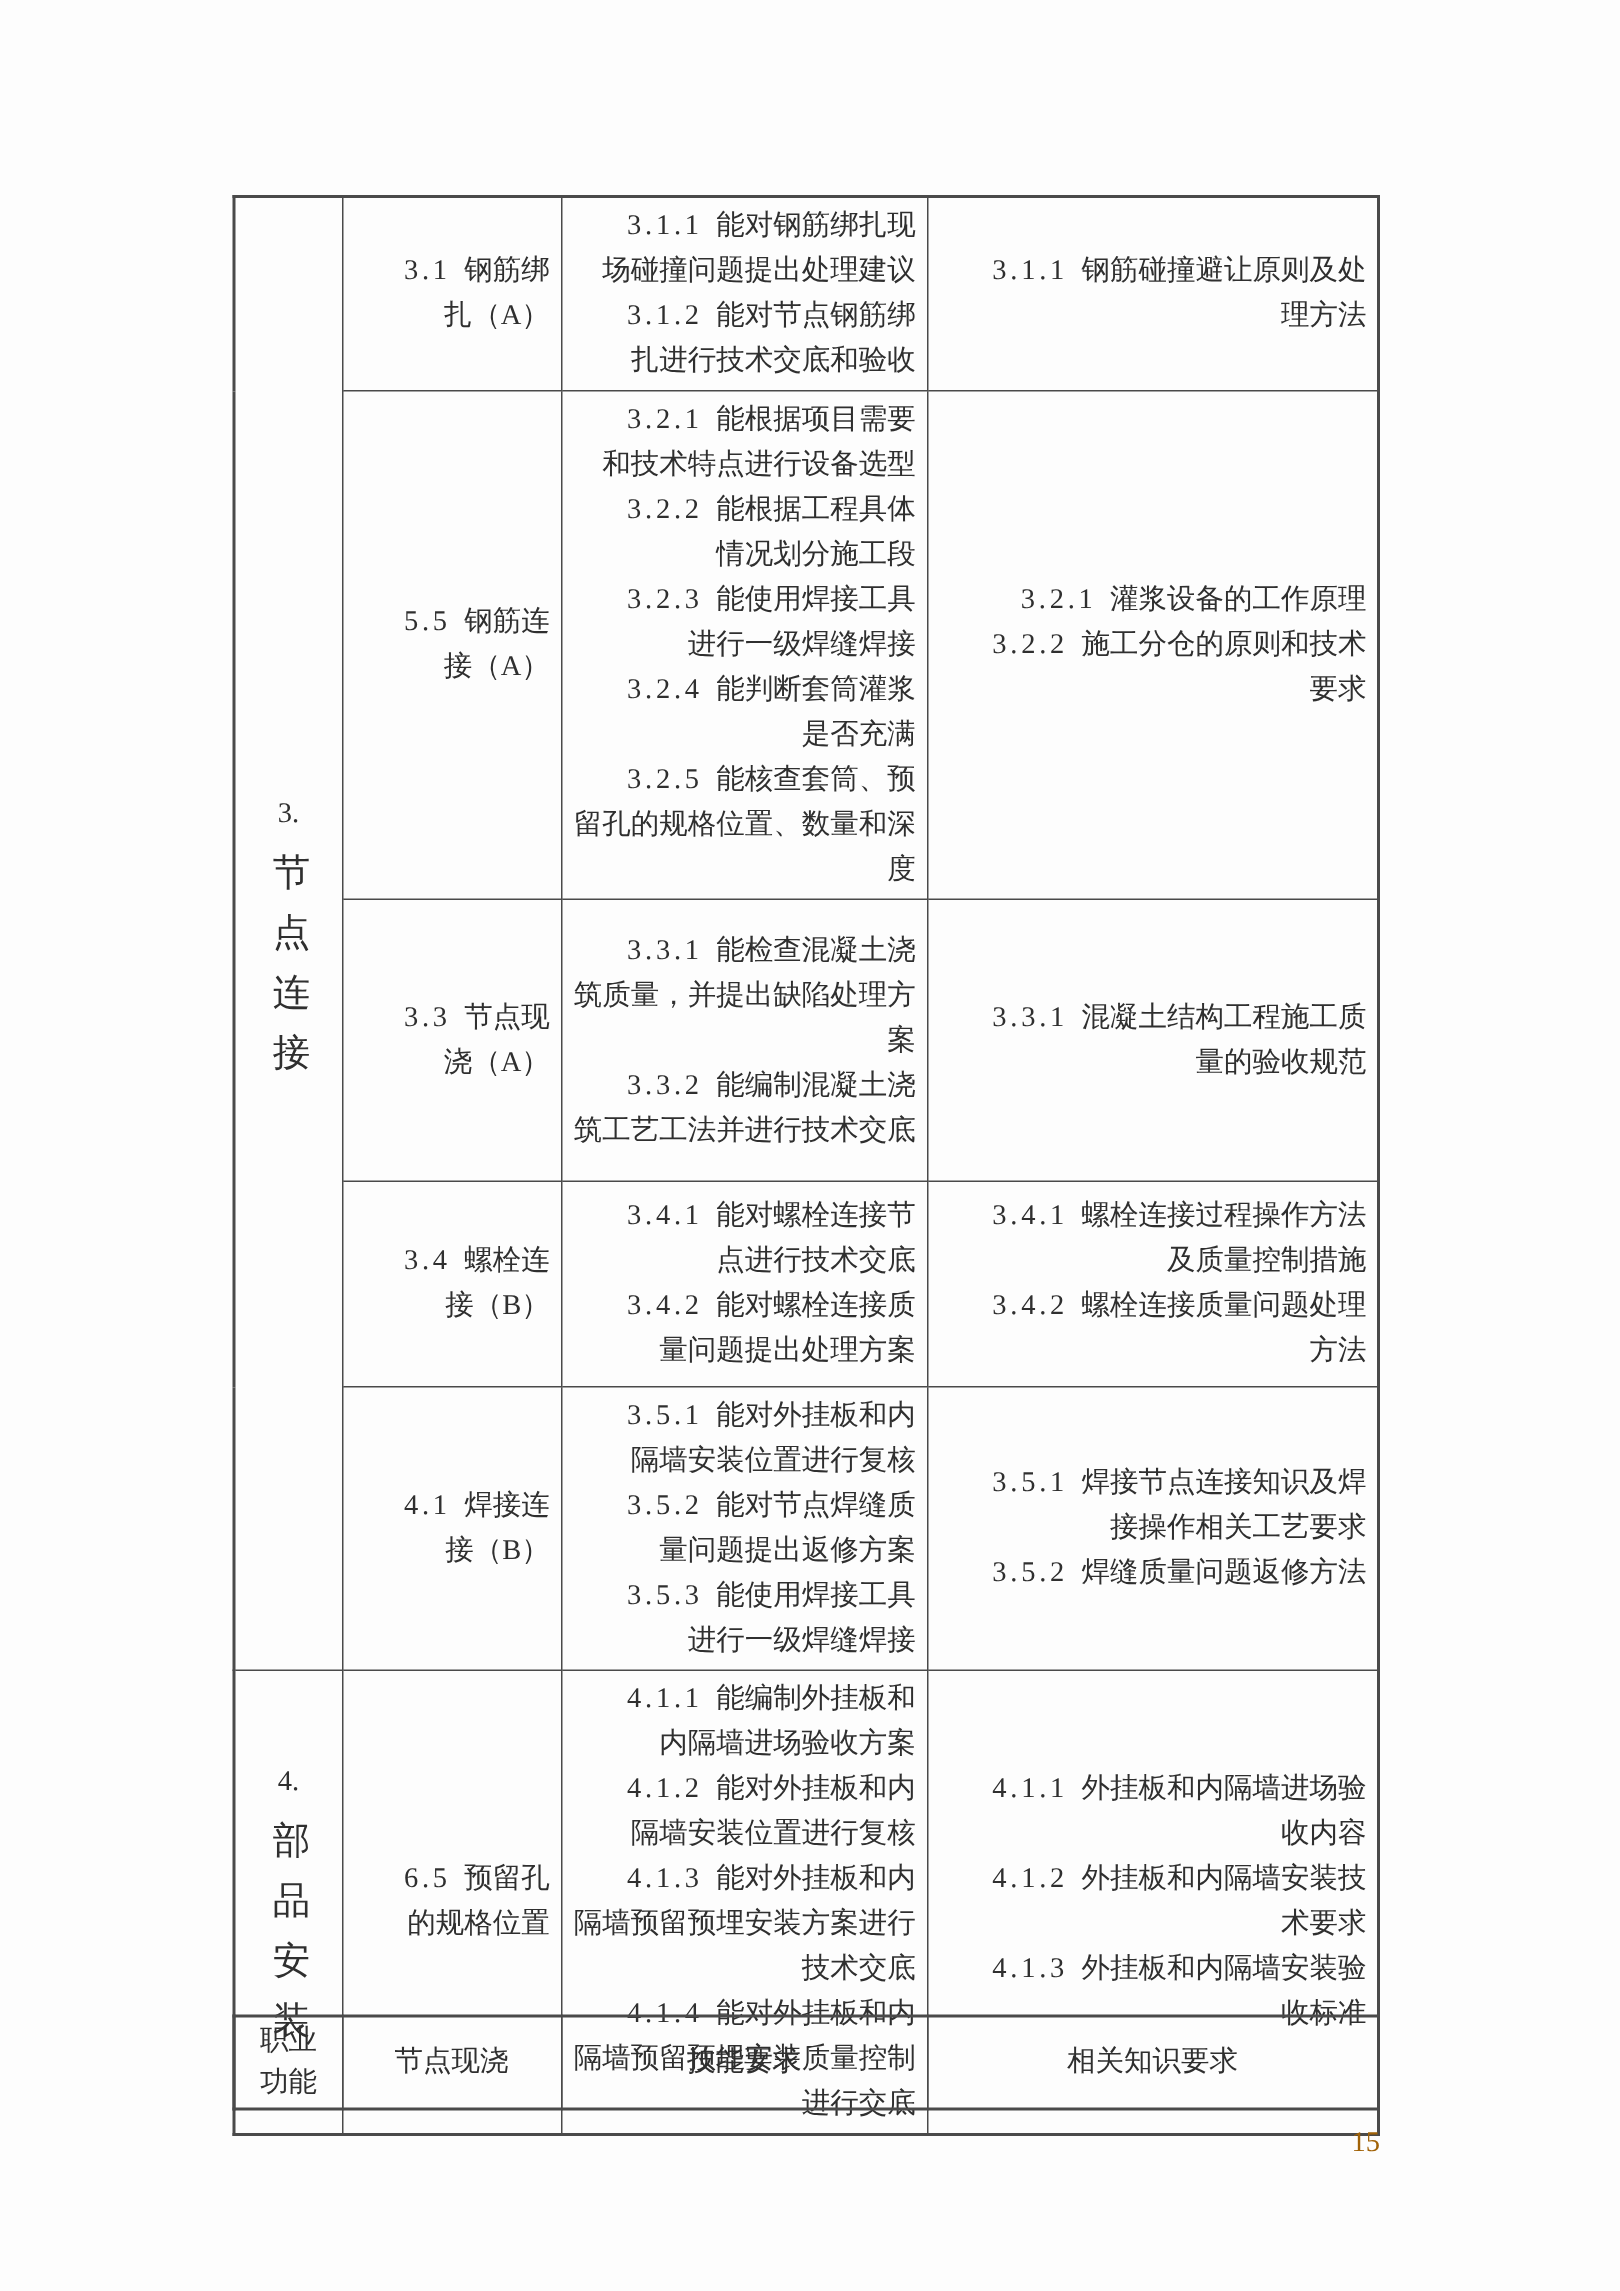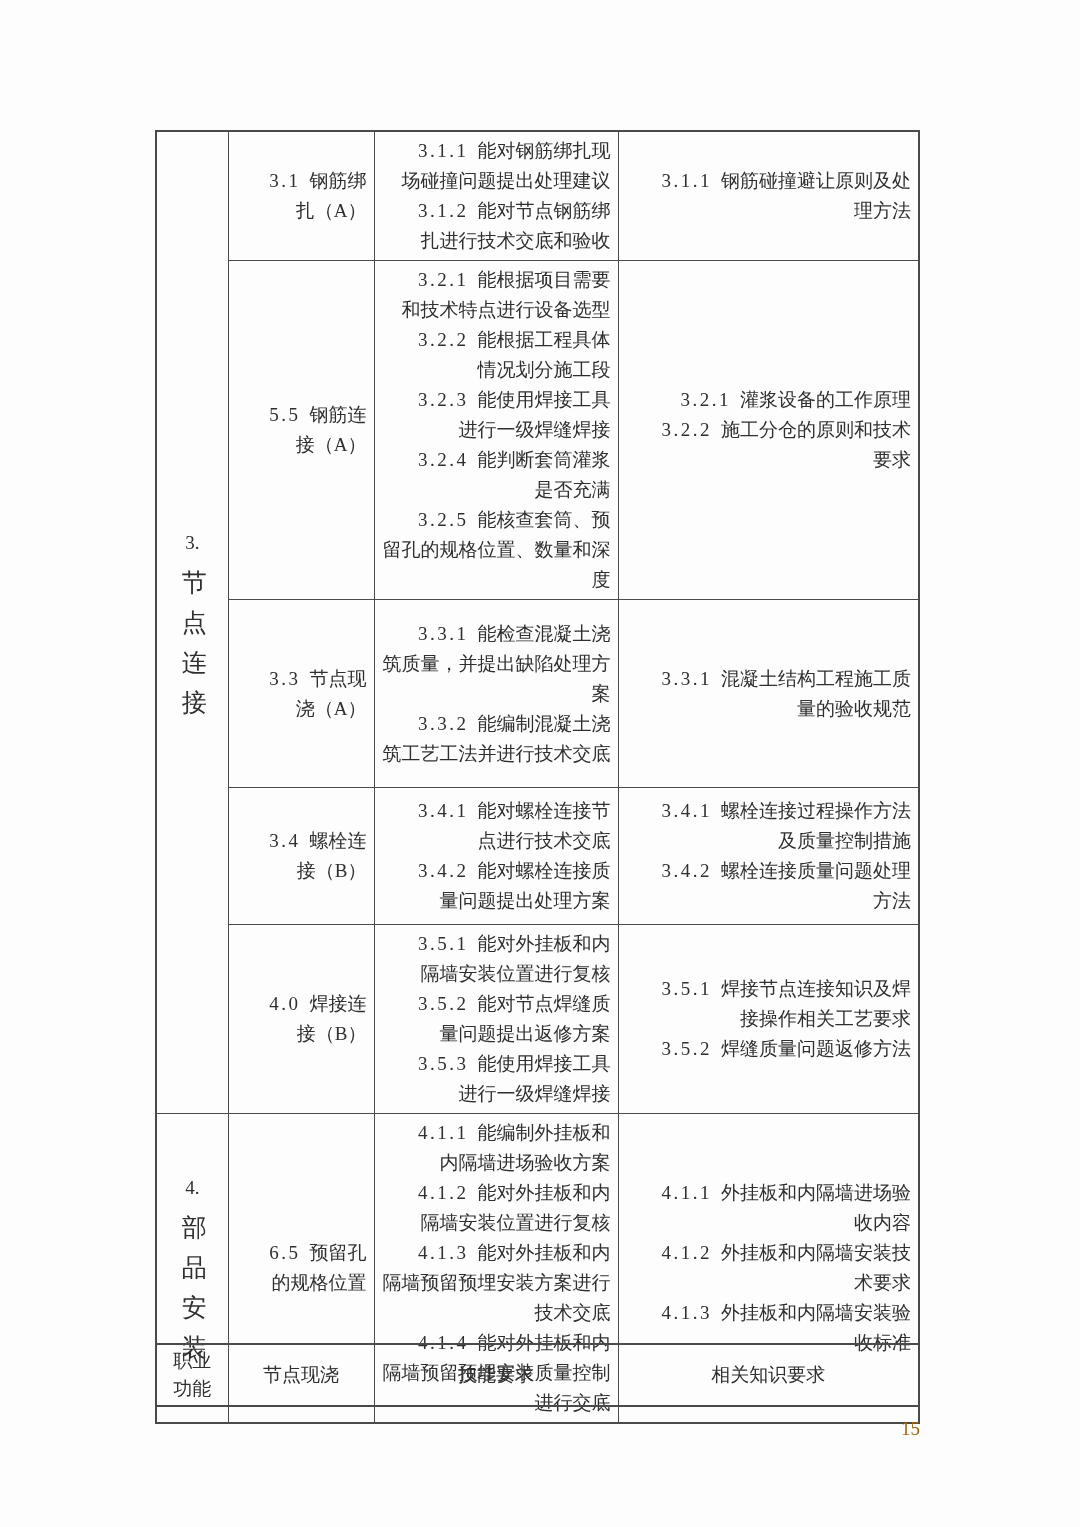--- a/index.html
+++ b/index.html
@@ -139,21 +139,21 @@
         <p class="item"><span class="num">3.4.2</span><span>能对螺栓连接质量问题提出处理方案</span></p>
       </td>
       <td>
         <p class="item"><span class="num">3.4.1</span><span>螺栓连接过程操作方法及质量控制措施</span></p>
         <p class="item"><span class="num">3.4.2</span><span>螺栓连接质量问题处理方法</span></p>
       </td>
     </tr>
 
     <tr style="height:170px;">
       <td>
-        <p class="item"><span class="num">4.0</span><span>焊接连接（B）</span></p>
+        <p class="item"><span class="num">4.1</span><span>焊接连接（B）</span></p>
       </td>
       <td>
         <p class="item"><span class="num">3.5.1</span><span>能对外挂板和内隔墙安装位置进行复核</span></p>
         <p class="item"><span class="num">3.5.2</span><span>能对节点焊缝质量问题提出返修方案</span></p>
         <p class="item"><span class="num">3.5.3</span><span>能使用焊接工具进行一级焊缝焊接</span></p>
       </td>
       <td>
         <p class="item"><span class="num">3.5.1</span><span>焊接节点连接知识及焊接操作相关工艺要求</span></p>
         <p class="item"><span class="num">3.5.2</span><span>焊缝质量问题返修方法</span></p>
       </td>

